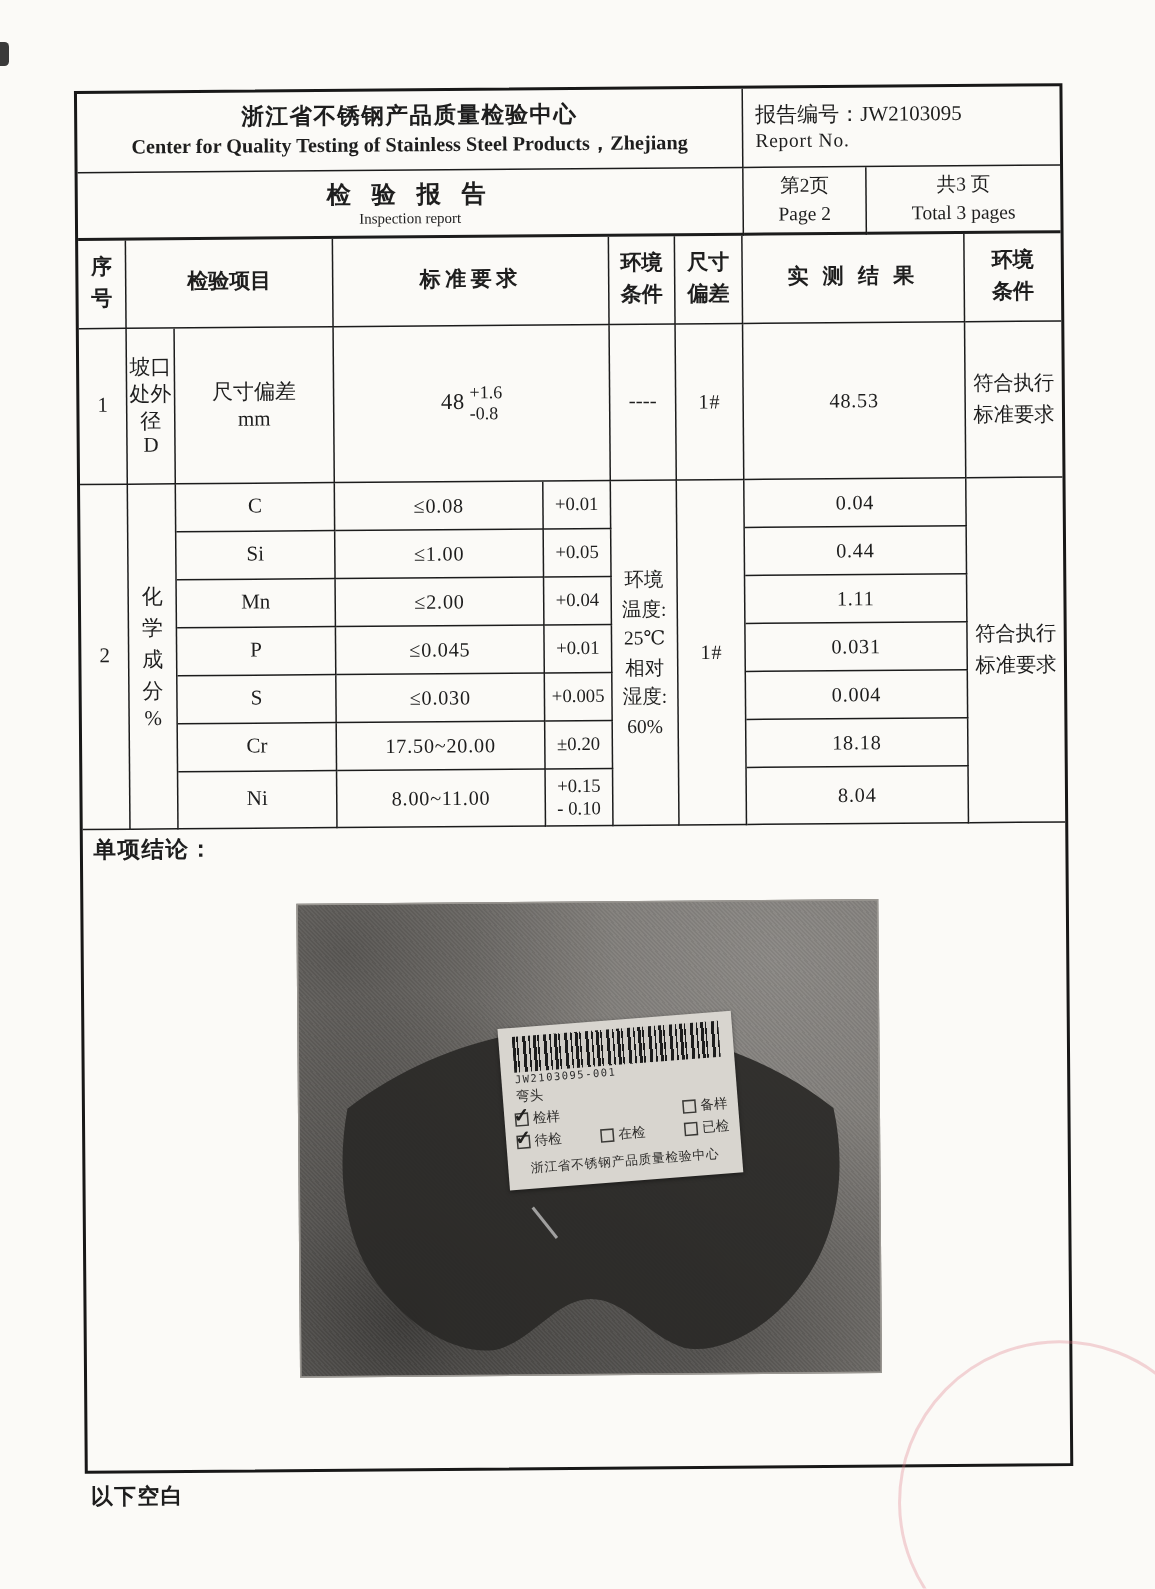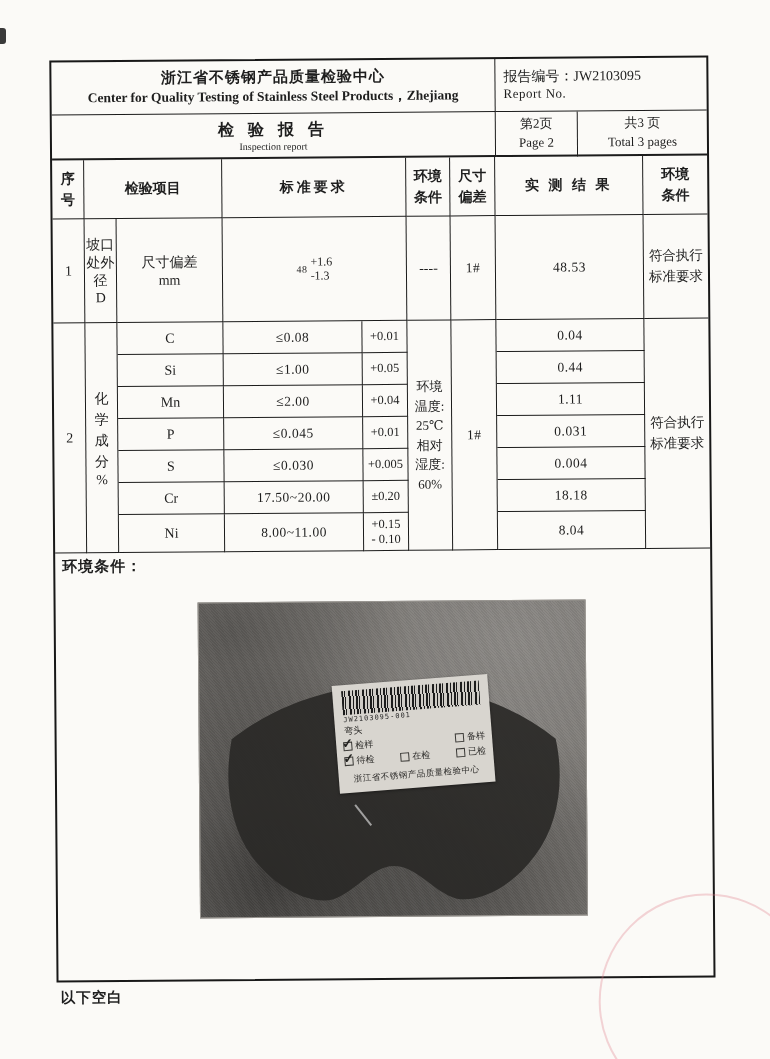--- a/index.html
+++ b/index.html
@@ -122,24 +122,24 @@
       <div class="cell r1">1</div>
       <div class="cell r1 vstack">
         <span>坡口处外径</span>
         <span>D</span>
       </div>
       <div class="cell r1 vstack">
         <span class="wrap1">尺寸偏差</span>
         <span>mm</span>
       </div>
       <div class="cell r1" style="grid-column:4 / span 2">
-        <span class="num" style="font-size:10px">48</span>
+        <span class="num" style="font-size:15px">48</span>
         <span class="tolpair">
           <span>+1.6</span>
-          <span>-1.3</span>
+          <span>-0.8</span>
         </span>
       </div>
       <div class="cell r1">----</div>
       <div class="cell r1 num">1#</div>
       <div class="cell r1 num">48.53</div>
       <div class="cell r1 vstack concl colend">
         <span>符合执行</span>
         <span>标准要求</span>
       </div>
 
@@ -191,21 +191,21 @@
       <div class="cell num" style="grid-row:8;grid-column:8">18.18</div>
       <div class="cell num" style="grid-row:9;grid-column:8">8.04</div>
 
       <div class="cell vstack concl colend" style="grid-row:3 / span 7;grid-column:9">
         <span>符合执行</span>
         <span>标准要求</span>
       </div>
     </div>
 
     <div class="photo-section">
-      <div class="photo-label">环境条件：</div>
+      <div class="photo-label">单项结论：</div>
       <div class="photo">
         <svg class="elbow" width="342" height="244" viewBox="0 0 342 244">
           <path d="M10,78 C65,36 128,24 171,25 C218,24 282,38 334,80 C343,122 336,166 313,196 C288,230 254,244 233,239 C209,231 194,206 171,206 C149,206 134,231 110,239 C88,244 54,229 29,195 C7,164 2,120 10,78 Z" fill="#2a2927" opacity="0.92"></path>
         </svg>
         <div class="scratch"></div>
         <div class="tag">
           <div class="barcode"></div>
           <div class="bc-text">JW2103095-001</div>
           <div class="tagline prodline">弯头</div>
           <div class="tagline spread">

